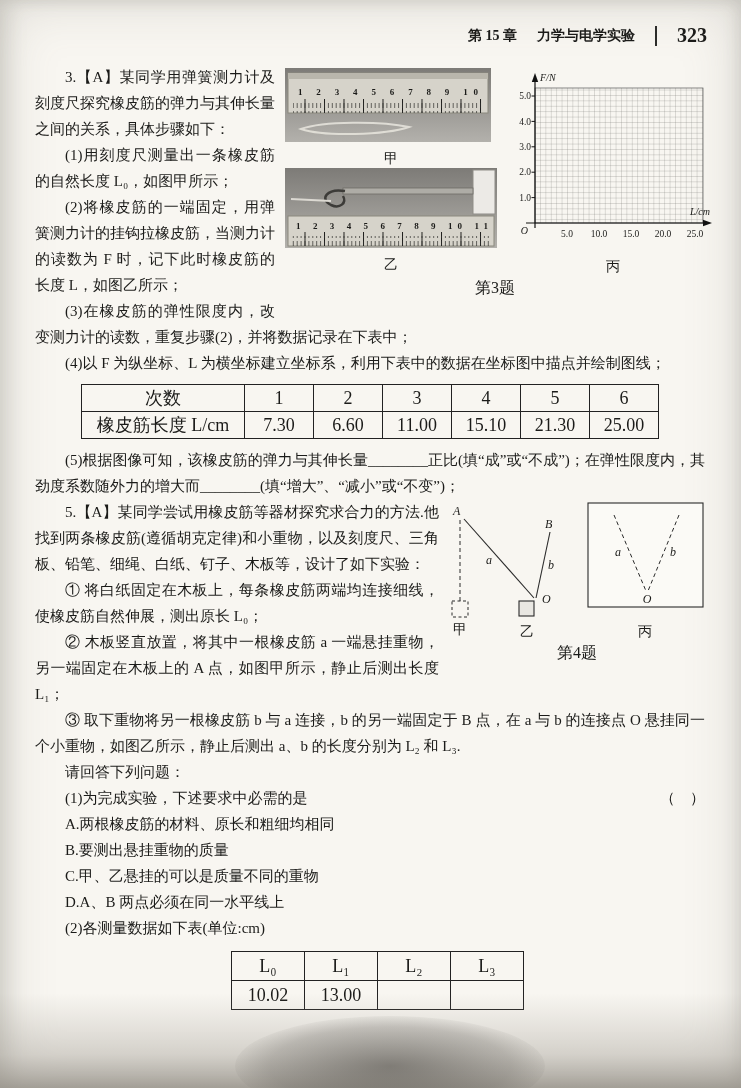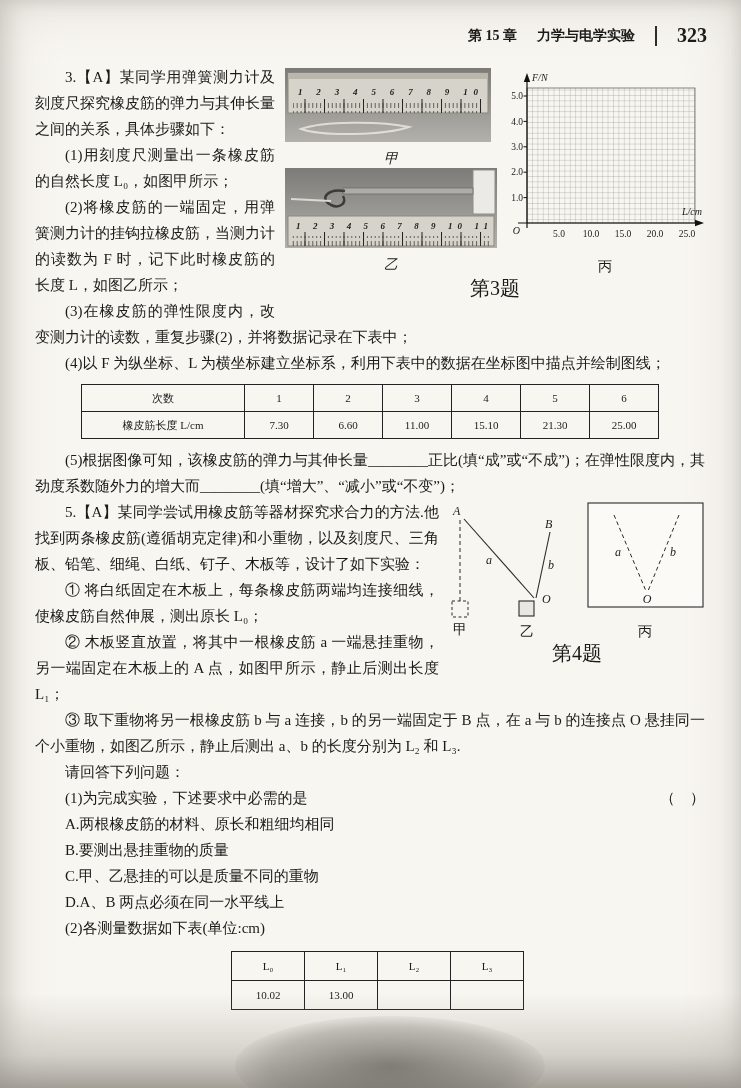--- a/index.html
+++ b/index.html
@@ -9,27 +9,27 @@
           box-shadow: inset 0 0 55px rgba(110,105,96,.22), inset 10px 0 18px rgba(110,105,96,.15), inset -6px 0 14px rgba(110,105,96,.12); }
   .hdr { position:absolute; top:24px; right:34px; display:flex; align-items:center; gap:20px;
          font-weight:bold; font-size:14px; }
   .hdr .sep { width:2px; height:20px; background:#2c2c2a; }
   .hdr .pg { font-size:20px; font-weight:bold; }
   .content { position:absolute; top:64px; left:35px; width:670px; font-size:15px;
              line-height:26px; text-align:justify; word-break:break-all; }
   .content p { margin:0; text-indent:2em; }
   .fig3 { float:right; width:420px; margin:4px 0 6px 10px; }
   .fig3-cols { display:flex; gap:8px; }
-  .fig3-left { width:212px;font-style:italic; }
-  .fig3-right { width:200px; }
+  .fig3-left { width:212px; }
+  .fig3-right { width:200px;margin-left:8px; }
   .figcap { text-align:center; font-size:14px; line-height:18px; }
-  .figtitle { text-align:center; font-size:20px; line-height:20px; margin-top:2px; }
+  .figtitle { text-align:center; font-size:16px; line-height:20px; margin-top:2px; }
   .fig4 { float:right; width:256px; margin:2px 0 4px 10px; }
   .fig4-row { display:flex; gap:10px; justify-content:center; }
-  table { border-collapse:collapse; font-size:11px; }
+  table { border-collapse:collapse; font-size:18px; }
   .t1 { margin:8px auto; }
   .t1 td { border:1px solid #222; padding:0 6px; height:21px; text-align:center; }
   .t1 td.lab { width:150px; }
   .t1 td.v { width:56px; }
   .t2 { margin:10px 0 0 196px; }
   .t2 td { border:1px solid #222; width:70px; height:20px; text-align:center; }
   .qline .br { float:right; }
   .shade-bottom { position:absolute; left:0; right:0; bottom:0; height:95px; pointer-events:none;
      background:linear-gradient(to bottom, rgba(158,153,144,0) 0%, rgba(158,153,144,.38) 65%, rgba(140,135,126,.7) 100%); }
   .shade-blob { position:absolute; bottom:-28px; left:235px; width:310px; height:100px; pointer-events:none;

